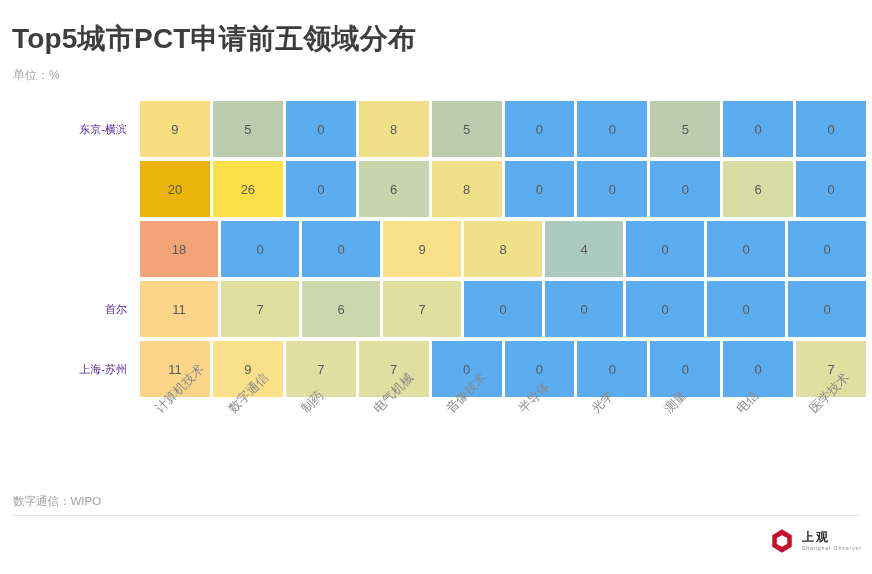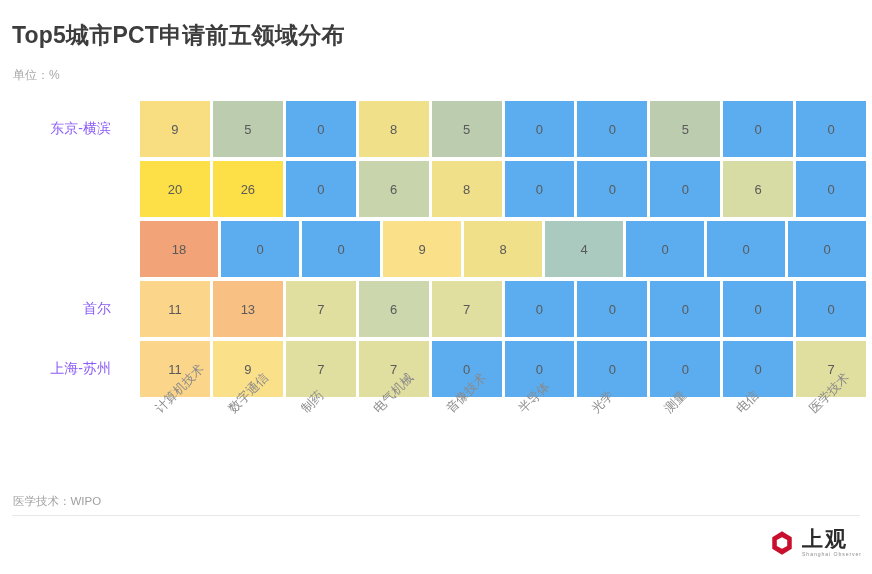--- a/index.html
+++ b/index.html
@@ -7,21 +7,21 @@
     width: 872px; height: 574px;
     background: #ffffff;
     font-family: "Liberation Sans", "DejaVu Sans", sans-serif;
     overflow: hidden;
   }
   .page { position: relative; width: 872px; height: 574px; background: #fff; }
 
   .chart-title {
     position: absolute;
     left: 12px; top: 20px;
-    font-size: 23px;
+    font-size: 28px;
     font-weight: bold;
     color: #3d3d3d;
     letter-spacing: 0.2px;
   }
   .chart-subtitle {
     position: absolute;
     left: 13px; top: 67px;
     font-size: 12px;
     color: #a8a8a8;
   }
@@ -51,23 +51,23 @@
   .hm-cell:last-child { margin-right: 0; }
 
   .row-label {
     position: absolute;
     right: 0;
     width: 126px;
     height: 56px;
     display: flex;
     align-items: center;
     justify-content: flex-end;
-    padding-right: 29px;
-    font-size: 14px;
-    color: #8b5cf6;
+    padding-right: 13px;
+    font-size: 11px;
+    color: #4c1d95;
     white-space: nowrap;
   }
   .row-labels {
     position: absolute;
     left: 0; top: 101px;
     width: 140px; height: 299px;
   }
 
   
   .col-labels {
@@ -101,21 +101,21 @@
   .logo {
     position: absolute;
     right: 10px; top: 528px;
     display: flex;
     align-items: center;
     gap: 7px;
   }
   .logo-mark { width: 26px; height: 26px; }
   .logo-text { display: flex; flex-direction: column; line-height: 1; }
   .logo-cn {
-    font-size: 21px; font-weight: bold; color: #2b2b2b;
+    font-size: 12px; font-weight: bold; color: #2b2b2b;
     letter-spacing: 2px;
   }
   .logo-en {
     font-size: 5.2px; color: #8d8d8d; letter-spacing: 0.9px;
     margin-top: 3px;
   }
 </style>
 </head>
 <body>
 
@@ -136,21 +136,21 @@
         <div class="hm-cell" style="background: rgb(91, 173, 240);">0</div>
         <div class="hm-cell" style="background: rgb(240, 224, 138);">8</div>
         <div class="hm-cell" style="background: rgb(188, 204, 175);">5</div>
         <div class="hm-cell" style="background: rgb(91, 173, 240);">0</div>
         <div class="hm-cell" style="background: rgb(91, 173, 240);">0</div>
         <div class="hm-cell" style="background: rgb(188, 204, 175);">5</div>
         <div class="hm-cell" style="background: rgb(91, 173, 240);">0</div>
         <div class="hm-cell" style="background: rgb(91, 173, 240);">0</div>
       </div>
       <div class="hm-row" style="top: 60px;">
-        <div class="hm-cell" style="background: #fde047;">20</div>
+        <div class="hm-cell" style="background: #eab308;">20</div>
         <div class="hm-cell" style="background: #fde047;">26</div>
         <div class="hm-cell" style="background: rgb(91, 173, 240);">0</div>
         <div class="hm-cell" style="background: rgb(200, 212, 171);">6</div>
         <div class="hm-cell" style="background: rgb(240, 224, 138);">8</div>
         <div class="hm-cell" style="background: rgb(91, 173, 240);">0</div>
         <div class="hm-cell" style="background: rgb(91, 173, 240);">0</div>
         <div class="hm-cell" style="background: rgb(91, 173, 240);">0</div>
         <div class="hm-cell" style="background: rgb(214, 220, 164);">6</div>
         <div class="hm-cell" style="background: rgb(91, 173, 240);">0</div>
       </div>
@@ -160,21 +160,20 @@
         <div class="hm-cell" style="background: rgb(91, 173, 240);">0</div>
         <div class="hm-cell" style="background: rgb(251, 224, 138);">9</div>
         <div class="hm-cell" style="background: rgb(240, 224, 138);">8</div>
         <div class="hm-cell" style="background: rgb(170, 201, 191);">4</div>
         <div class="hm-cell" style="background: rgb(91, 173, 240);">0</div>
         <div class="hm-cell" style="background: rgb(91, 173, 240);">0</div>
         <div class="hm-cell" style="background: rgb(91, 173, 240);">0</div>
       </div>
       <div class="hm-row" style="top: 180px;">
         <div class="hm-cell" style="background: rgb(251, 213, 138);">11</div>
-        <div class="hm-cell" style="background: rgb(248, 193, 131);">13</div>
         <div class="hm-cell" style="background: rgb(225, 223, 159);">7</div>
         <div class="hm-cell" style="background: rgb(204, 215, 173);">6</div>
         <div class="hm-cell" style="background: rgb(225, 223, 159);">7</div>
         <div class="hm-cell" style="background: rgb(91, 173, 240);">0</div>
         <div class="hm-cell" style="background: rgb(91, 173, 240);">0</div>
         <div class="hm-cell" style="background: rgb(91, 173, 240);">0</div>
         <div class="hm-cell" style="background: rgb(91, 173, 240);">0</div>
         <div class="hm-cell" style="background: rgb(91, 173, 240);">0</div>
       </div>
       <div class="hm-row" style="top: 240px;">
@@ -196,21 +195,21 @@
       <div class="col-label" style="left: 157.5px;">制药</div>
       <div class="col-label" style="left: 230.1px;">电气机械</div>
       <div class="col-label" style="left: 302.7px;">音像技术</div>
       <div class="col-label" style="left: 375.3px;">半导体</div>
       <div class="col-label" style="left: 447.9px;">光学</div>
       <div class="col-label" style="left: 520.5px;">测量</div>
       <div class="col-label" style="left: 593.1px;">电信</div>
       <div class="col-label" style="left: 665.7px;">医学技术</div>
     </div>
 
-  <div class="source-text">医学技术：WIPO</div>
+  <div class="source-text">数字通信：WIPO</div>
   <div class="divider"></div>
 
   <div class="logo">
     <span class="logo-mark">
       <svg viewBox="0 0 40 40" width="26" height="26">
         <path d="M20 2 L35 11 L35 29 L20 38 L5 29 L5 11 Z" fill="#C8102E"></path>
         <path d="M20 11 L28 15.5 L28 24.5 L20 29 L12 24.5 L12 15.5 Z" fill="#ffffff"></path>
       </svg>
     </span>
     <span class="logo-text">

